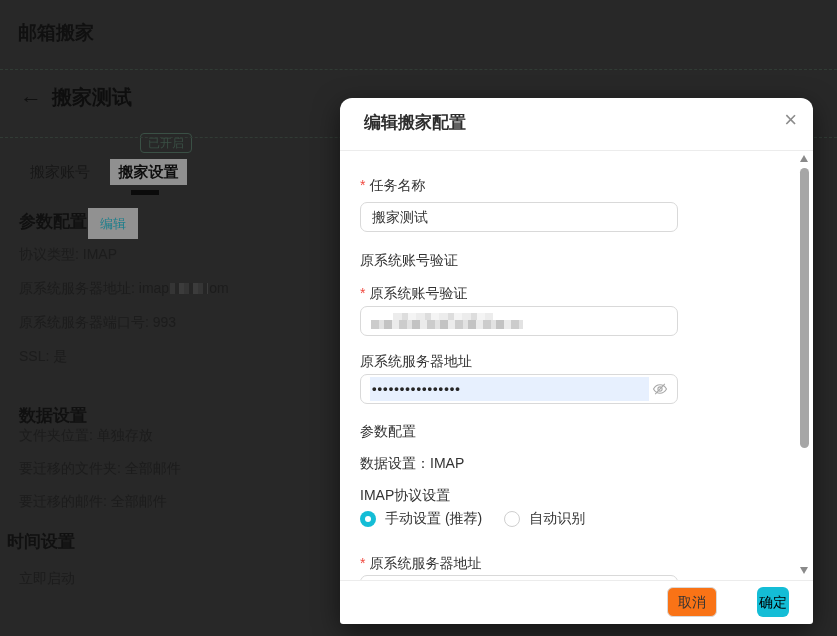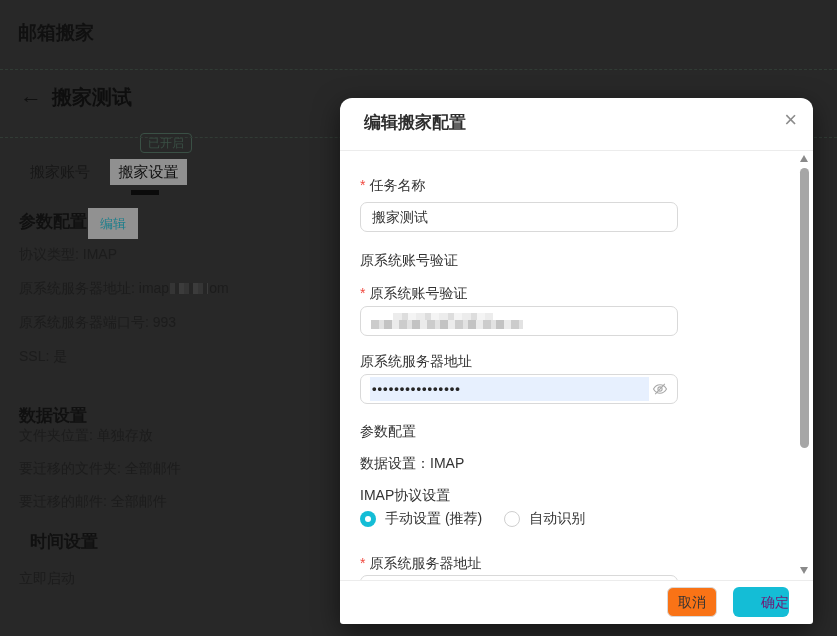--- a/index.html
+++ b/index.html
@@ -10,31 +10,31 @@
   
   .page-title{left:18px;top:20px;font-size:19px;font-weight:600;color:#101010;}
   .dash{left:0;width:100%;height:0;border-top:1px dashed #313c35;}
   .d1{top:69px}.d2{top:137px}
   .back-arrow{left:20px;top:85px;font-size:22px;color:#101010;line-height:1;cursor:pointer;}
   .task-title{left:52px;top:84px;font-size:20px;font-weight:600;color:#0e0e0e;}
   .badge{left:140px;top:90px;font-size:12px;color:#3a5045;border:1px solid #3a5045;
          border-radius:4px;padding:2px 7px;line-height:14px;margin-top:43px;}
   .tab1{left:30px;top:163px;font-size:15px;color:#171717;cursor:pointer;}
   .tab2{left:110px;top:159px;width:77px;height:26px;background:#909090;color:#0d0d0d;
-        font-size:15px;font-weight:400;text-align:center;line-height:26px;cursor:pointer;}
+        font-size:15px;font-weight:700;text-align:center;line-height:26px;cursor:pointer;}
   .tab-ind{left:131px;top:190px;width:28px;height:5px;background:#0b0b0b;}
   .h2{font-size:17px;font-weight:600;color:#101010;}
   .param-h{left:19px;top:210px;}
   .edit-box{left:88px;top:208px;width:50px;height:31px;background:#919191;color:#1e7f8c;
             font-size:13px;text-align:center;line-height:31px;cursor:pointer;}
   .bd-line{left:19px;font-size:14px;color:#1c1c1c;}
   .l-proto{top:246px}.l-server{top:280px}.l-port{top:314px}.l-ssl{top:348px}
   .data-h{left:19px;top:404px;}
   .l-folder{top:427px}.l-folders{top:460px}.l-mails{top:493px}
-  .time-h{left:30px;top:530px;text-align:center;}
+  .time-h{left:7px;top:530px;text-align:center;}
   .l-start{top:570px}
   .mosaic-srv{display:inline-block;vertical-align:-1px;width:38px;height:11px;margin:0 1px;
         background:repeating-linear-gradient(90deg,#353535 0 5px,#262626 5px 9px,#3c3c3c 9px 14px);}
 
   
   .modal{left:340px;top:98px;width:473px;height:526px;background:#fff;border-radius:12px;
          box-shadow:0 8px 26px rgba(0,0,0,.5);z-index:10;}
   .m-title{left:24px;top:13px;font-size:17px;font-weight:600;color:#2e2e2e;}
   .m-close{right:16px;top:11px;font-size:22px;font-weight:300;color:#8c8c8c;line-height:1;cursor:pointer;}
   .m-hdr-line{left:0;right:0;top:52px;border-top:1px solid #ececec;height:0;}
@@ -66,21 +66,21 @@
   .tri-up{left:1px;top:2px;width:0;height:0;border-left:4px solid transparent;
           border-right:4px solid transparent;border-bottom:7px solid #8a8a8a;cursor:pointer;}
   .thumb{left:1px;top:15px;width:9px;height:280px;background:#a6a6a6;border-radius:5px;cursor:pointer;}
   .tri-down{left:1px;bottom:5px;width:0;height:0;border-left:4px solid transparent;
           border-right:4px solid transparent;border-top:7px solid #8a8a8a;cursor:pointer;}
   .m-footer{left:0;right:0;bottom:0;height:43px;border-top:1px solid #ececec;background:#fff;
             border-radius:0 0 3px 3px;}
   .btn{top:6px;height:30px;border-radius:6px;font-size:14px;text-align:center;
        box-sizing:border-box;cursor:pointer;}
   .btn-cancel{right:96px;width:50px;border:1px solid #d9d9d9;color:#333;background:#f97316;line-height:28px;}
-  .btn-confirm{right:24px;width:56px;background:#14bdd6;color:#701a75;line-height:30px;text-align:right;}
+  .btn-confirm{right:24px;width:32px;background:#14bdd6;color:#000000;line-height:30px;}
 </style>
 </head>
 <body>
 
 <div class="screen">
 
   <div class="abs page-title">邮箱搬家</div>
   <div class="abs dash d1"></div>
 
   <span class="abs back-arrow">←</span>

